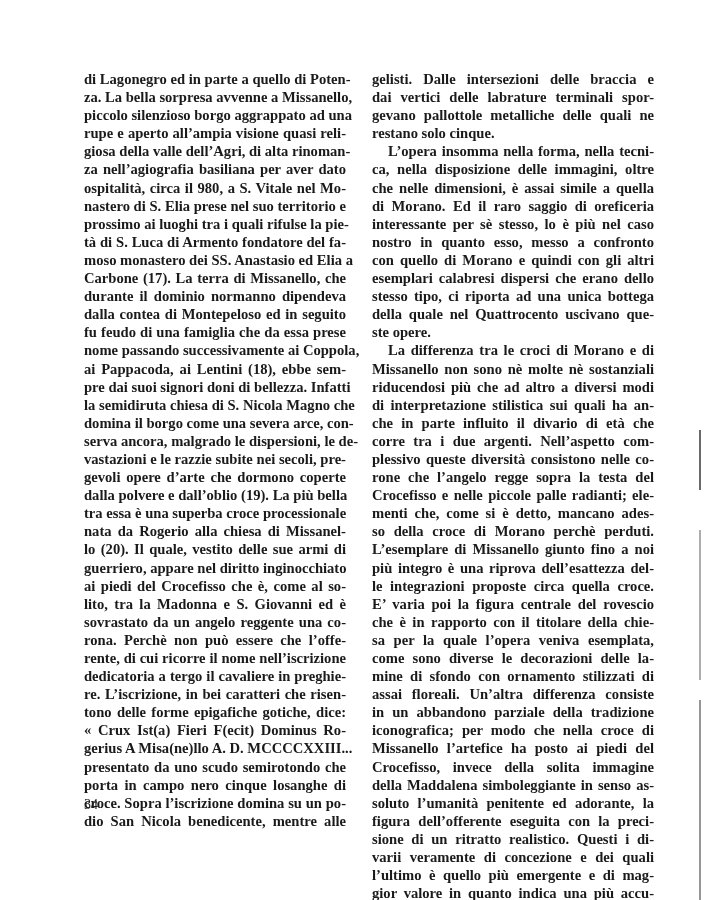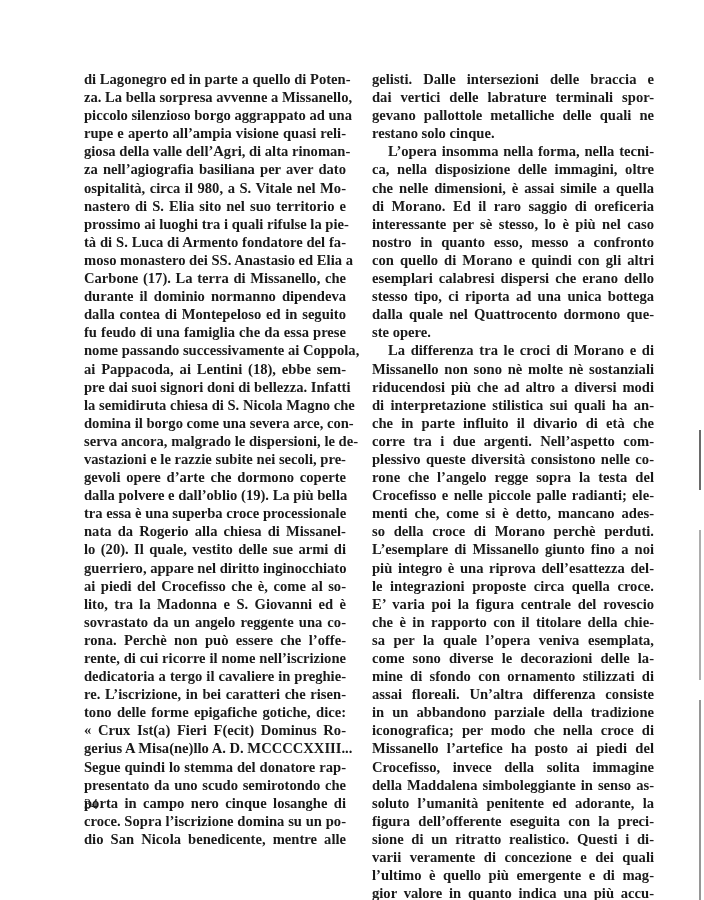--- a/index.html
+++ b/index.html
@@ -39,21 +39,21 @@
 
 <div class="page">
   <div class="col left" id="col-left">
       <span class="line">di Lagonegro ed in parte a quello di Poten-</span>
       <span class="line">za. La bella sorpresa avvenne a Missanello,</span>
       <span class="line">piccolo silenzioso borgo aggrappato ad una</span>
       <span class="line">rupe e aperto all’ampia visione quasi reli-</span>
       <span class="line">giosa della valle dell’Agri, di alta rinoman-</span>
       <span class="line">za nell’agiografia basiliana per aver dato</span>
       <span class="line">ospitalità, circa il 980, a S. Vitale nel Mo-</span>
-      <span class="line">nastero di S. Elia sito nel suo territorio e</span>
+      <span class="line">nastero di S. Elia prese nel suo territorio e</span>
       <span class="line">prossimo ai luoghi tra i quali rifulse la pie-</span>
       <span class="line">tà di S. Luca di Armento fondatore del fa-</span>
       <span class="line">moso monastero dei SS. Anastasio ed Elia a</span>
       <span class="line">Carbone (17). La terra di Missanello, che</span>
       <span class="line">durante il dominio normanno dipendeva</span>
       <span class="line">dalla contea di Montepeloso ed in seguito</span>
       <span class="line">fu feudo di una famiglia che da essa prese</span>
       <span class="line">nome passando successivamente ai Coppola,</span>
       <span class="line">ai Pappacoda, ai Lentini (18), ebbe sem-</span>
       <span class="line">pre dai suoi signori doni di bellezza. Infatti</span>
@@ -70,41 +70,40 @@
       <span class="line">ai piedi del Crocefisso che è, come al so-</span>
       <span class="line">lito, tra la Madonna e S. Giovanni ed è</span>
       <span class="line">sovrastato da un angelo reggente una co-</span>
       <span class="line">rona. Perchè non può essere che l’offe-</span>
       <span class="line">rente, di cui ricorre il nome nell’iscrizione</span>
       <span class="line">dedicatoria a tergo il cavaliere in preghie-</span>
       <span class="line">re. L’iscrizione, in bei caratteri che risen-</span>
       <span class="line">tono delle forme epigafiche gotiche, dice:</span>
       <span class="line">« Crux Ist(a) Fieri F(ecit) Dominus Ro-</span>
       <span class="line">gerius A Misa(ne)llo A. D. MCCCCXXIII...</span>
-      <span class="line">Segue quindi lo stemma del donatore rap-</span>
       <span class="line">presentato da uno scudo semirotondo che</span>
       <span class="line">porta in campo nero cinque losanghe di</span>
       <span class="line">croce. Sopra l’iscrizione domina su un po-</span>
       <span class="line">dio San Nicola benedicente, mentre alle</span>
     </div>
   <div class="col right" id="col-right">
       <span class="line">gelisti. Dalle intersezioni delle braccia e</span>
       <span class="line">dai vertici delle labrature terminali spor-</span>
       <span class="line">gevano pallottole metalliche delle quali ne</span>
       <span class="line last">restano solo cinque.</span>
       <span class="line indent">L’opera insomma nella forma, nella tecni-</span>
       <span class="line">ca, nella disposizione delle immagini, oltre</span>
       <span class="line">che nelle dimensioni, è assai simile a quella</span>
       <span class="line">di Morano. Ed il raro saggio di oreficeria</span>
       <span class="line">interessante per sè stesso, lo è più nel caso</span>
       <span class="line">nostro in quanto esso, messo a confronto</span>
       <span class="line">con quello di Morano e quindi con gli altri</span>
       <span class="line">esemplari calabresi dispersi che erano dello</span>
       <span class="line">stesso tipo, ci riporta ad una unica bottega</span>
-      <span class="line">dalla quale nel Quattrocento dormono que-</span>
+      <span class="line">della quale nel Quattrocento uscivano que-</span>
       <span class="line last">ste opere.</span>
       <span class="line indent">La differenza tra le croci di Morano e di</span>
       <span class="line">Missanello non sono nè molte nè sostanziali</span>
       <span class="line">riducendosi più che ad altro a diversi modi</span>
       <span class="line">di interpretazione stilistica sui quali ha an-</span>
       <span class="line">che in parte influito il divario di età che</span>
       <span class="line">corre tra i due argenti. Nell’aspetto com-</span>
       <span class="line">plessivo queste diversità consistono nelle co-</span>
       <span class="line">rone che l’angelo regge sopra la testa del</span>
       <span class="line">Crocefisso e nelle piccole palle radianti; ele-</span>

